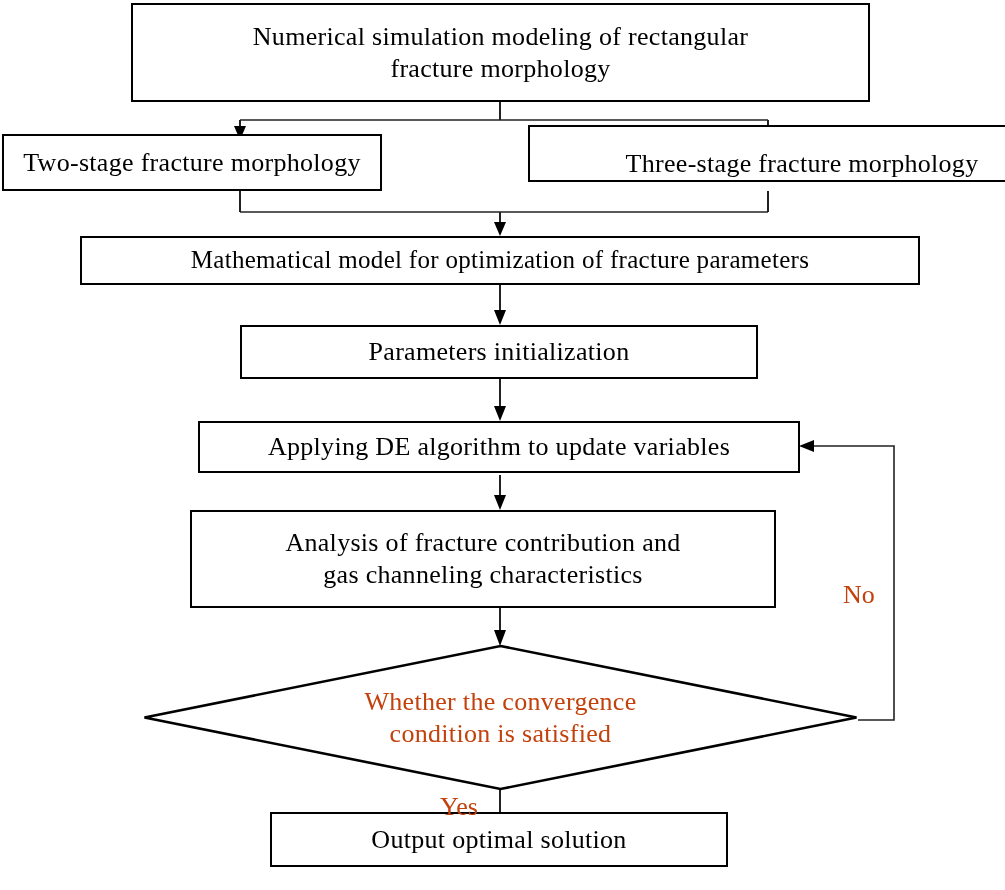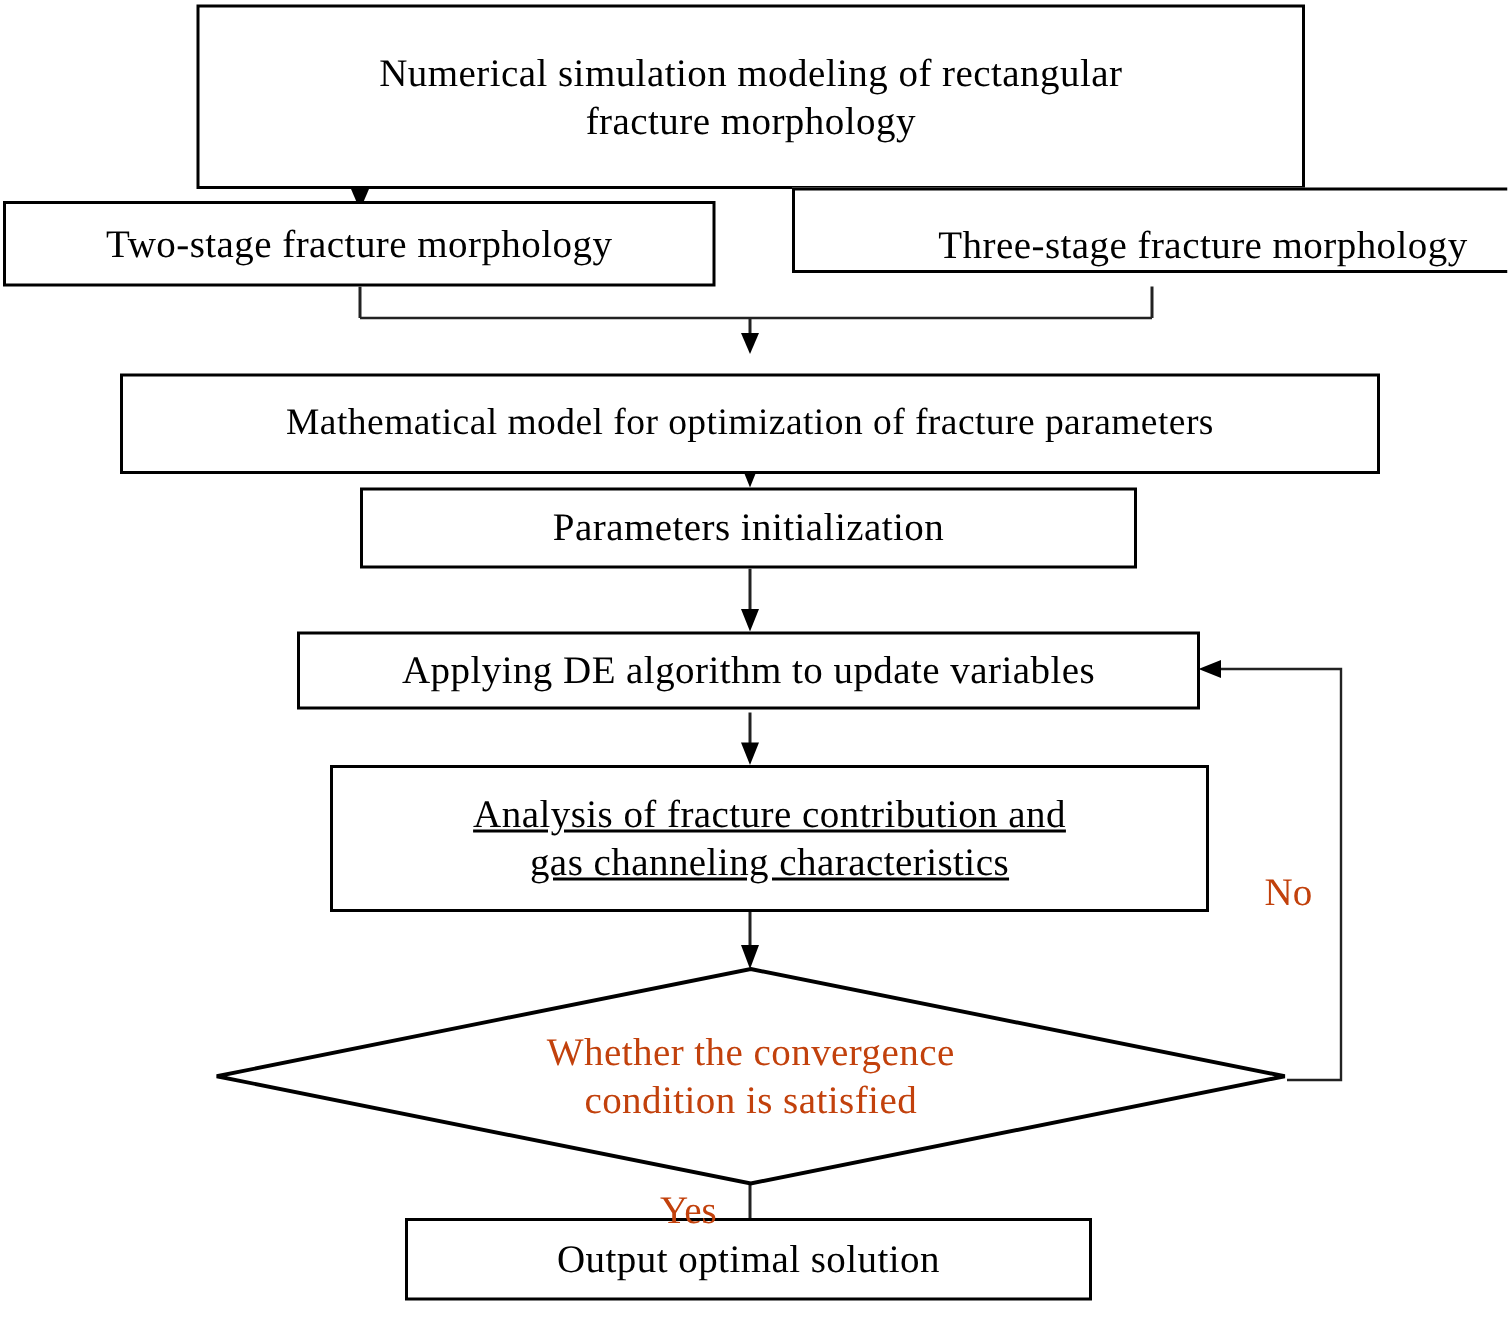--- a/index.html
+++ b/index.html
@@ -124,46 +124,46 @@
     <line x1="500" y1="608" x2="500" y2="632"></line>
     <polygon class="arrow-head" points="494,630 506,630 500,646"></polygon>
 
     <line x1="500" y1="790" x2="500" y2="817"></line>
     <polygon class="arrow-head" points="494,815 506,815 500,831"></polygon>
 
     <polyline class="thin" points="858,720 894,720 894,446 812,446"></polyline>
     <polygon class="arrow-head" points="814,440 814,452 799,446"></polygon>
   </svg>
 
-  <div class="node fs-26" style="left:131px; top:3px; width:739px; height:123px;">
+  <div class="node fs-26" style="left:131px; top:3px; width:739px; height:99px;">
     <span class="node-text">Numerical simulation modeling of rectangular
 fracture morphology</span>
   </div>
 
-  <div class="node fs-26" style="left:2px; top:134px; width:475px; height:57px;">
+  <div class="node fs-26" style="left:2px; top:134px; width:380px; height:57px;">
     <span class="node-text">Two-stage fracture morphology</span>
   </div>
 
   <div class="node fs-26" style="left:528px; top:125px; width:548px; height:57px;align-items:flex-end;">
     <span class="node-text">Three-stage fracture morphology</span>
   </div>
 
-  <div class="node fs-25" style="left:80px; top:249px; width:840px; height:67px;">
+  <div class="node fs-25" style="left:80px; top:236px; width:840px; height:49px;">
     <span class="node-text">Mathematical model for optimization of fracture parameters</span>
   </div>
 
   <div class="node fs-26" style="left:240px; top:325px; width:518px; height:54px;justify-content:center;">
     <span class="node-text">Parameters initialization</span>
   </div>
 
   <div class="node fs-26" style="left:198px; top:421px; width:602px; height:52px;">
     <span class="node-text">Applying DE algorithm to update variables</span>
   </div>
 
-  <div class="node fs-26" style="left:220px; top:510px; width:586px; height:98px;text-decoration:underline;">
+  <div class="node fs-26" style="left:190px; top:510px; width:586px; height:98px;">
     <span class="node-text">Analysis of fracture contribution and
 gas channeling characteristics</span>
   </div>
 
   <div class="diamond-wrap" style="left:143px; top:645px; width:715px; height:145px;">
     <svg width="715" height="145" viewBox="0 0 715 145" style="position:absolute; left:0; top:0; overflow:visible;">
       <polygon points="357.5,1 713.5,72.5 357.5,144 1.5,72.5" fill="#ffffff" stroke="#000000" stroke-width="2.6"></polygon>
     </svg>
     <div class="diamond-label fs-26">Whether the convergence
 condition is satisfied</div>

